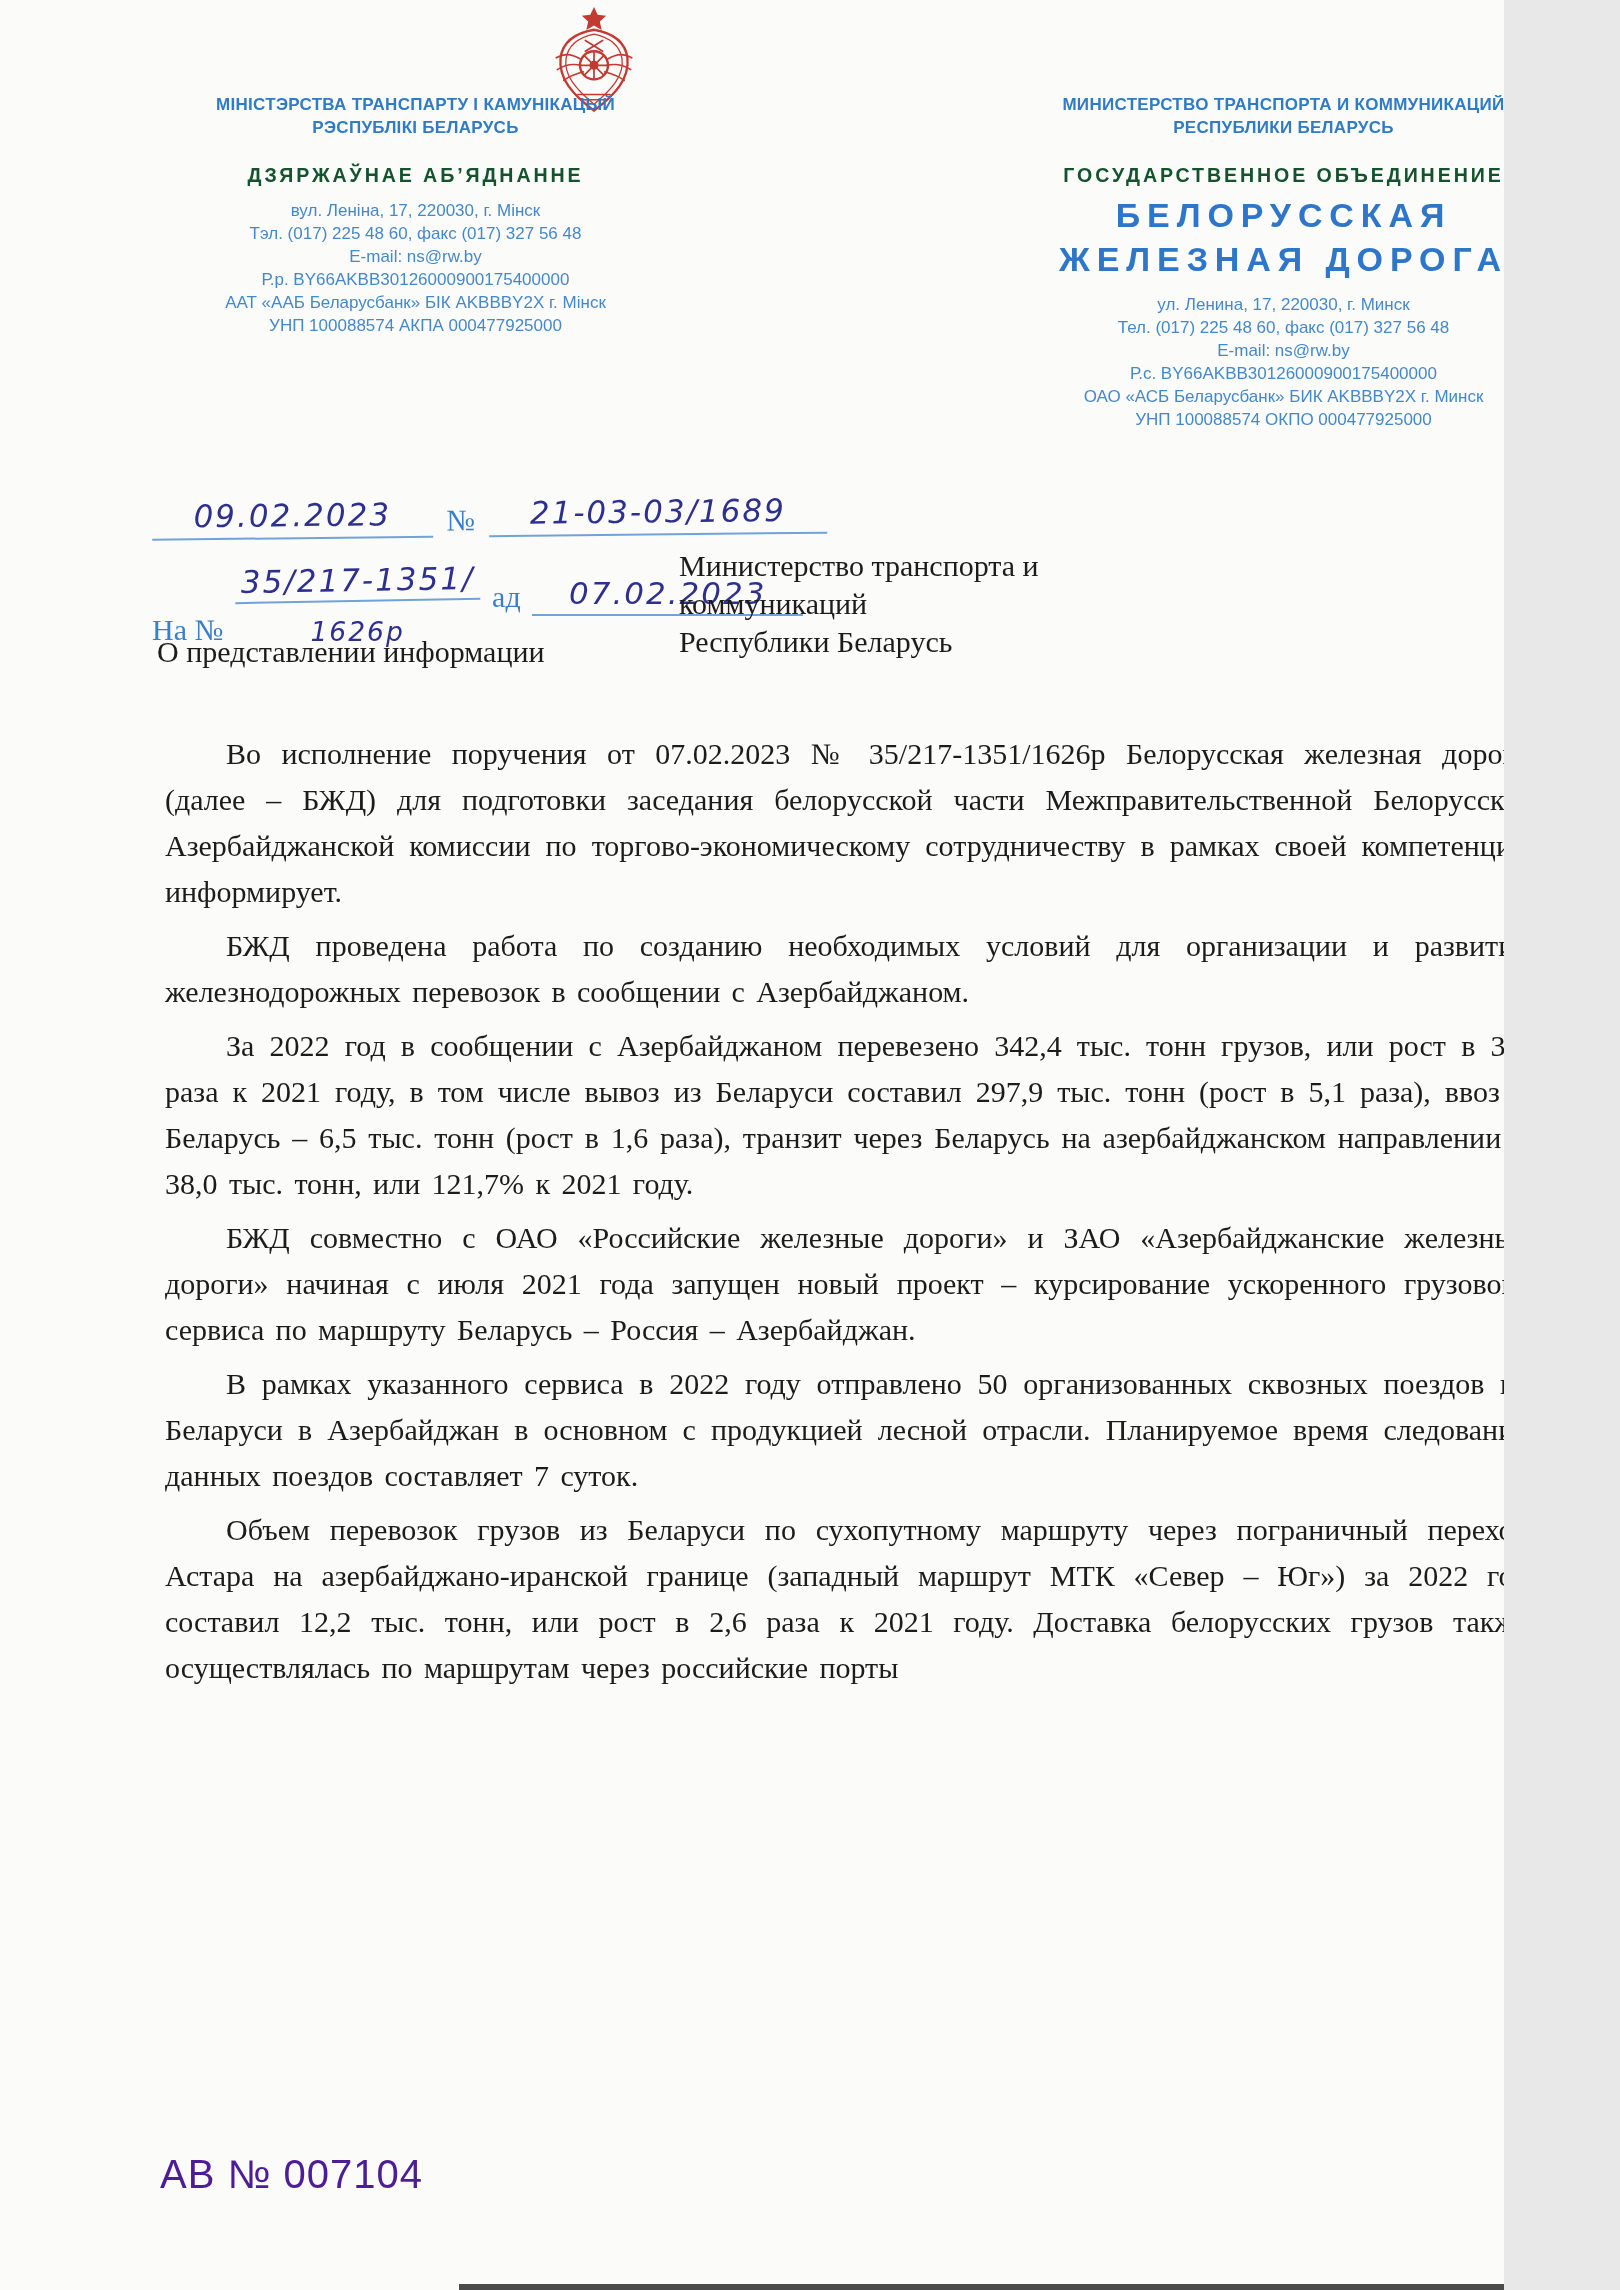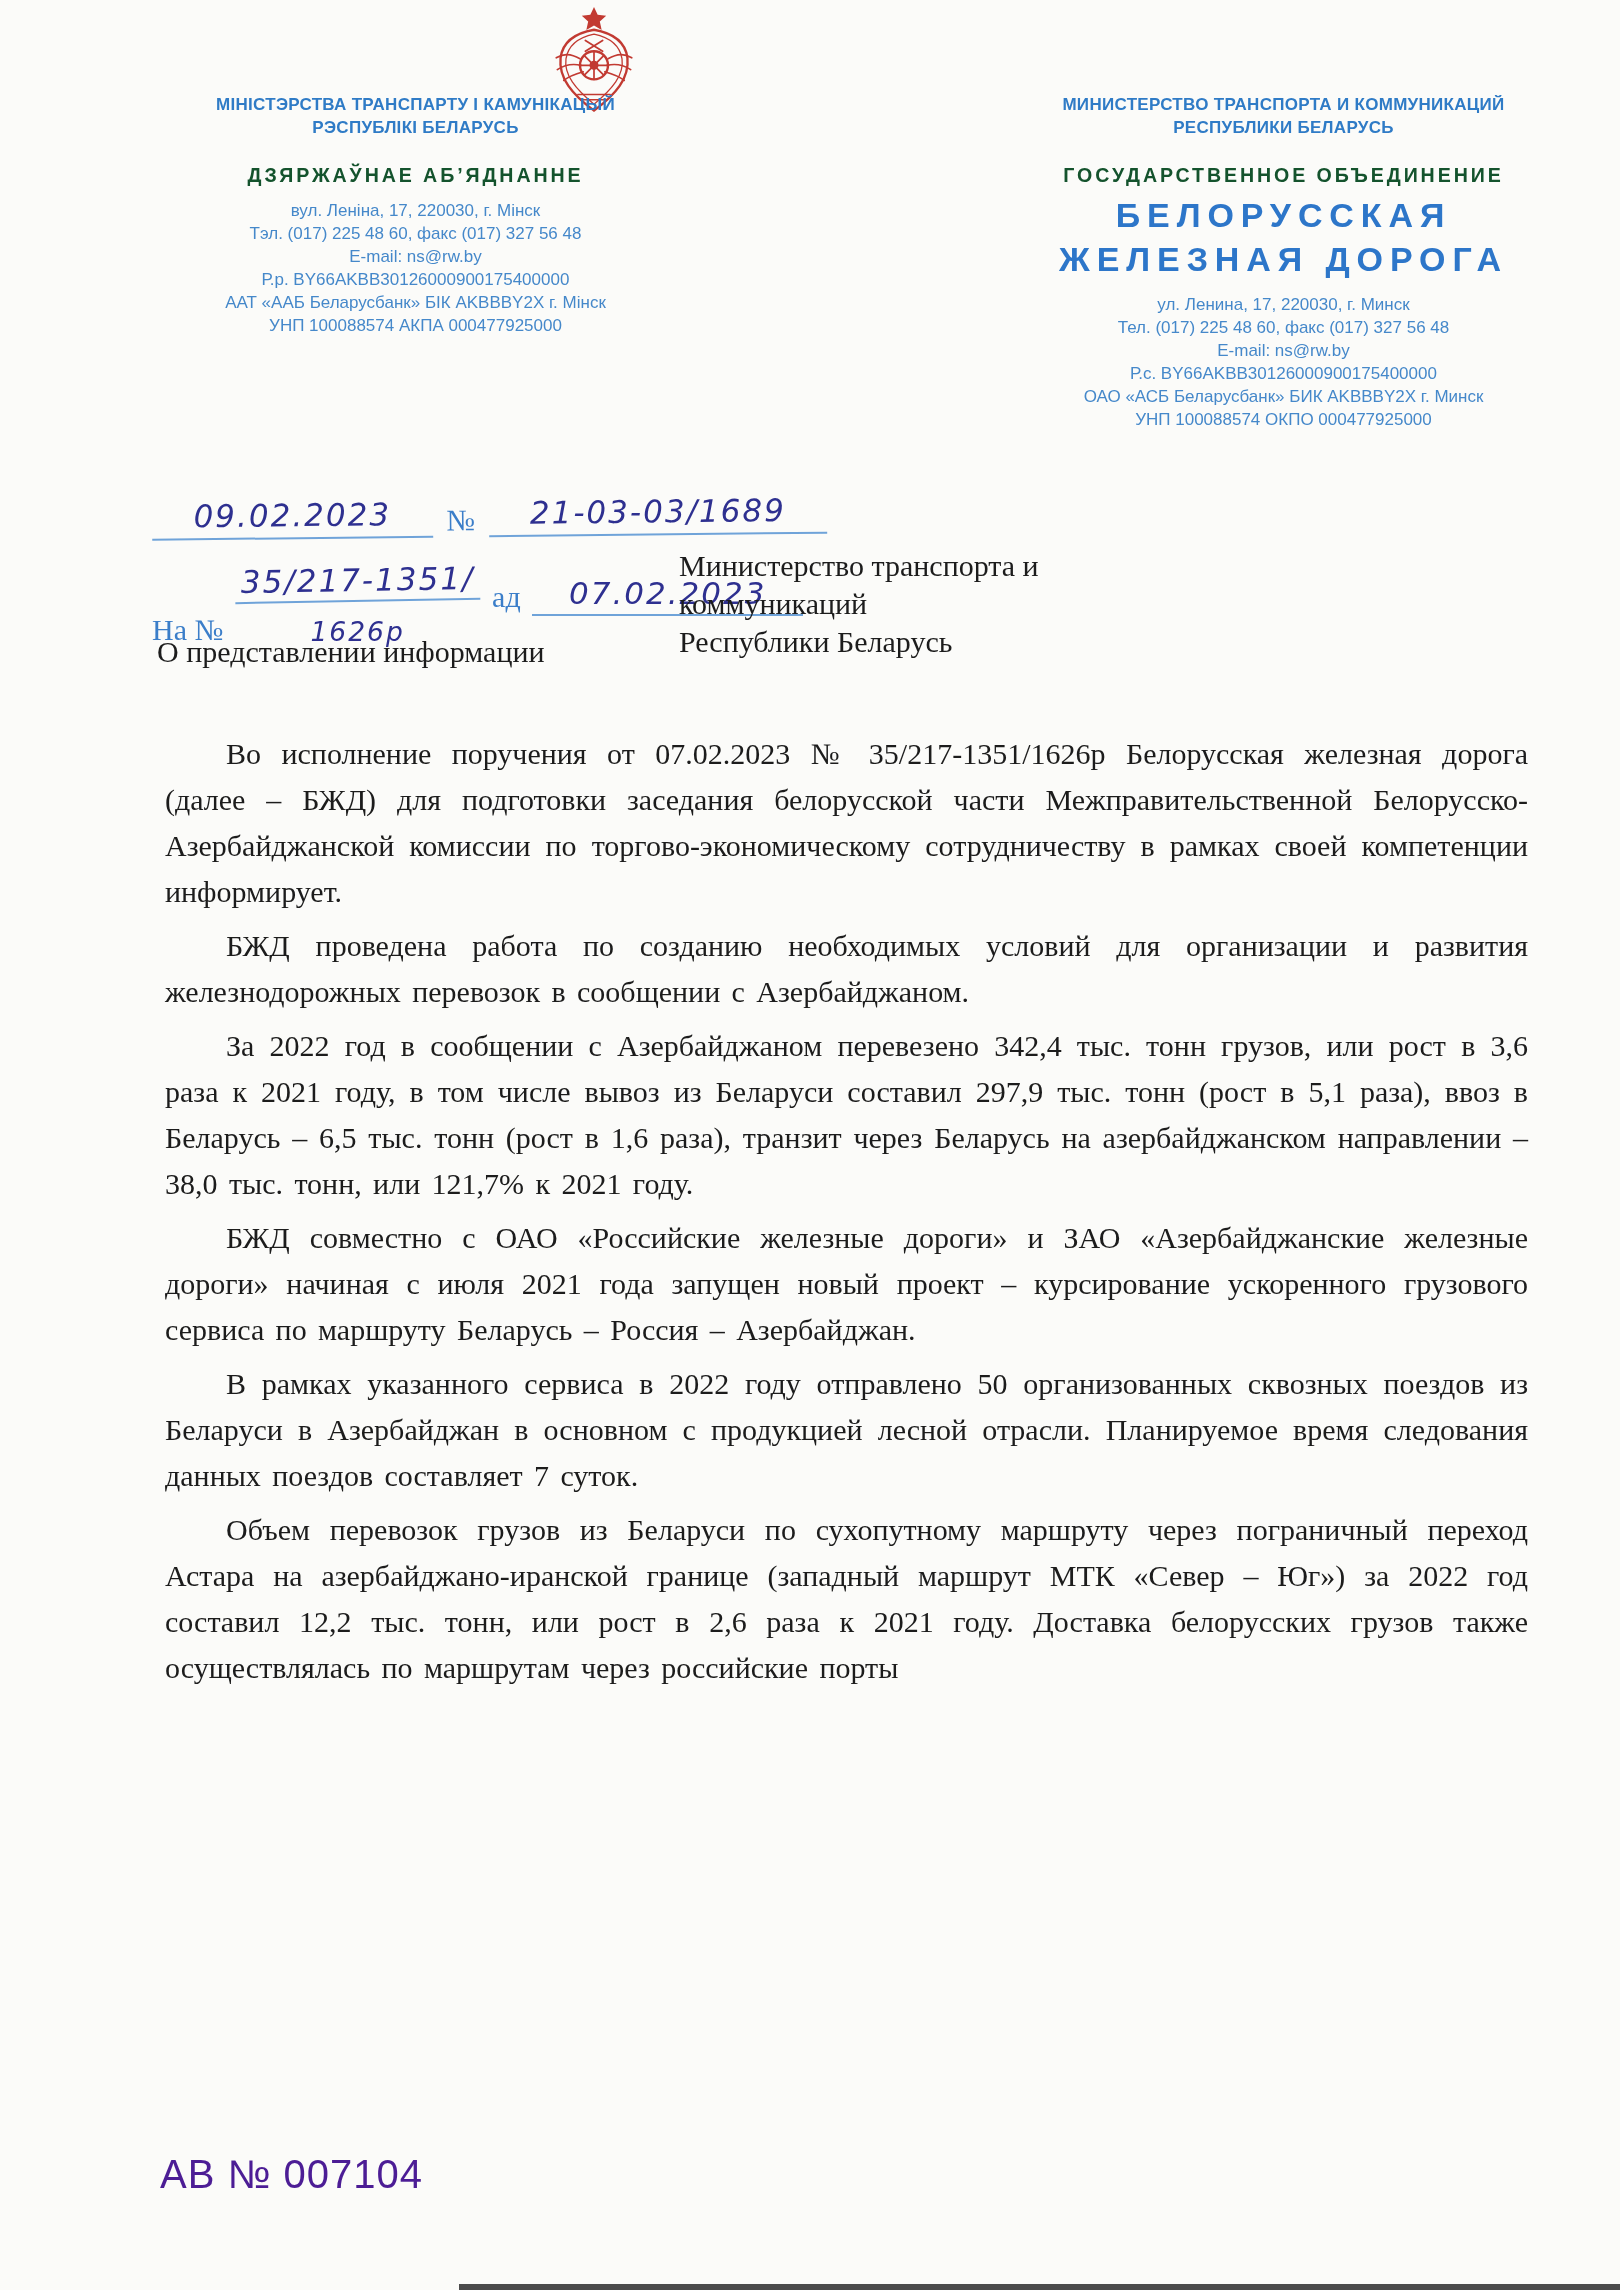--- a/index.html
+++ b/index.html
@@ -1,18 +1,18 @@
 <!DOCTYPE html>
 <html><head>
 <meta charset="utf-8">
 <style>
   html,body{margin:0;padding:0;background:#e8e8e8;}
   .page{
     position:relative;
-    width:1620px;height:2291px;
+    width:1504px;height:2291px;
     background:#fbfbf9;
     overflow:hidden;
     font-family:"Liberation Serif", serif;
     color:#1c1c1c;
   }
   
   .emblem{position:absolute;left:540px;top:5.9px;width:108px;height:110px;}
   .lh-col{position:absolute;text-align:center;font-family:"Liberation Sans", sans-serif;}
   .lh-left{left:140px;top:94px;width:551px;}
   .lh-right{left:1008px;top:94px;width:551px;}

